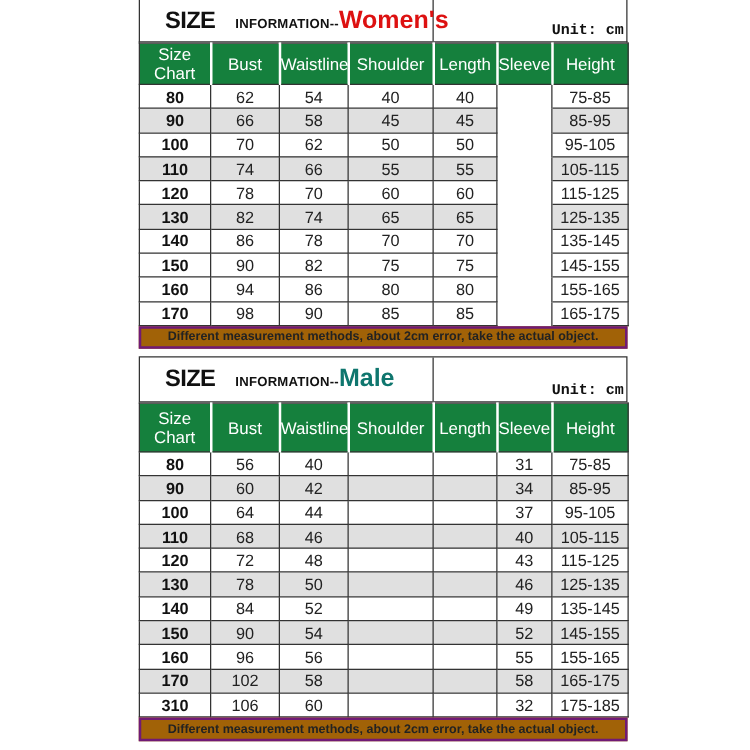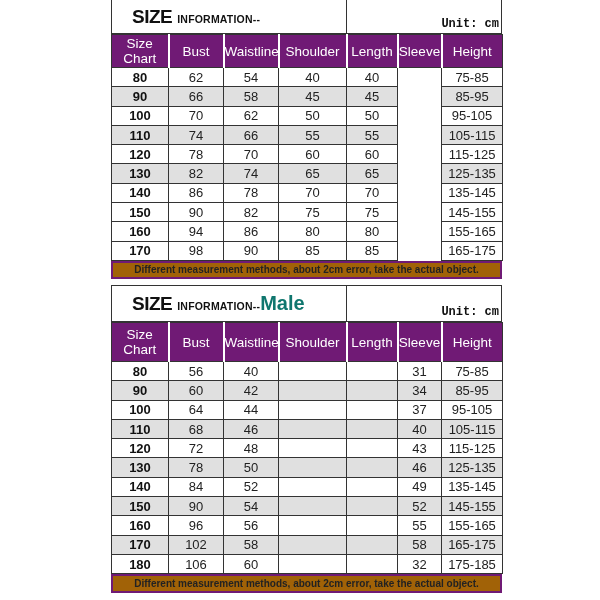--- a/index.html
+++ b/index.html
@@ -11,31 +11,31 @@
 
   
   .title-row{display:flex;box-sizing:border-box;border:1px solid #333;background:#fff;}
   .title-row.no-top{border-top:none;}
   #women-table .title-row{height:34px;}
   #male-table .title-row{height:37px;}
   .title-cell{box-sizing:border-box;width:235px;border-right:1px solid #333;
               display:flex;align-items:center;padding-left:20px;}
   .title-text{display:flex;align-items:baseline;white-space:nowrap;}
   .t-size{font-size:19px;font-weight:bold;color:#111;letter-spacing:-0.5px;}
-  .t-info{font-size:10.5px;font-weight:bold;color:#111;margin-left:5px;letter-spacing:0.2px;}
+  .t-info{font-size:10.5px;font-weight:bold;color:#111;margin-left:16px;letter-spacing:0.2px;}
   .t-gender{font-size:20px;font-weight:bold;color:#dd1111;letter-spacing:0;}
   .unit-cell{flex:1;display:flex;align-items:flex-end;justify-content:flex-end;
              font-family:"Liberation Mono", monospace;font-weight:bold;font-size:12px;
              color:#111;padding:0 2px 2px 0;}
 
   
   table{border-collapse:collapse;width:391px;table-layout:fixed;}
   col.c0{width:57px;} col.c1{width:55px;} col.c2{width:55px;} col.c3{width:68px;}
   col.c4{width:51px;} col.c5{width:44px;} col.c6{width:61px;}
-  thead th{background:#701a75;color:#ffffff;font-weight:normal;font-size:13.5px;
+  thead th{background:#15803d;color:#ffffff;font-weight:normal;font-size:13.5px;
            border-top:1px solid #333;border-bottom:1px solid #333;
            border-left:2px solid #ffffff;border-right:2px solid #ffffff;
            padding:0;text-align:center;}
   thead th:first-child{border-left:1px solid #333;}
   thead th:last-child{border-right:1px solid #333;margin-top:40px;}
   #women-table thead th{height:32px;}
   #male-table thead th{height:38px;}
   tbody td{border:1px solid #333;text-align:center;font-size:13px;color:#222;
            padding:0;background:#fff;}
   #women-table tbody td{height:18.3px;}
@@ -55,20 +55,21 @@
 <body>
 
 <div class="canvas">
 
   <div class="size-table" id="women-table">
     <div class="title-row no-top">
       <div class="title-cell">
         <div class="title-text">
           <span class="t-size">SIZE</span>
           <span class="t-info">INFORMATION--</span>
+          <span class="t-gender" style="color: rgb(221, 17, 17);">Women's</span>
         </div>
       </div>
       <div class="unit-cell">Unit: cm</div>
     </div>
     <table>
       <colgroup>
           <col class="c0">
           <col class="c1">
           <col class="c2">
           <col class="c3">
@@ -300,21 +301,21 @@
           <tr class="shaded">
             <td class="size-col">170</td>
             <td>102</td>
             <td>58</td>
             <td></td>
             <td></td>
             <td>58</td>
             <td>165-175</td>
           </tr>
           <tr>
-            <td class="size-col">180</td>
+            <td class="size-col">310</td>
             <td>106</td>
             <td>60</td>
             <td></td>
             <td></td>
             <td>32</td>
             <td>175-185</td>
           </tr>
         </tbody>
     </table>
     <div class="footnote">Different measurement methods, about 2cm error, take the actual object.</div>

